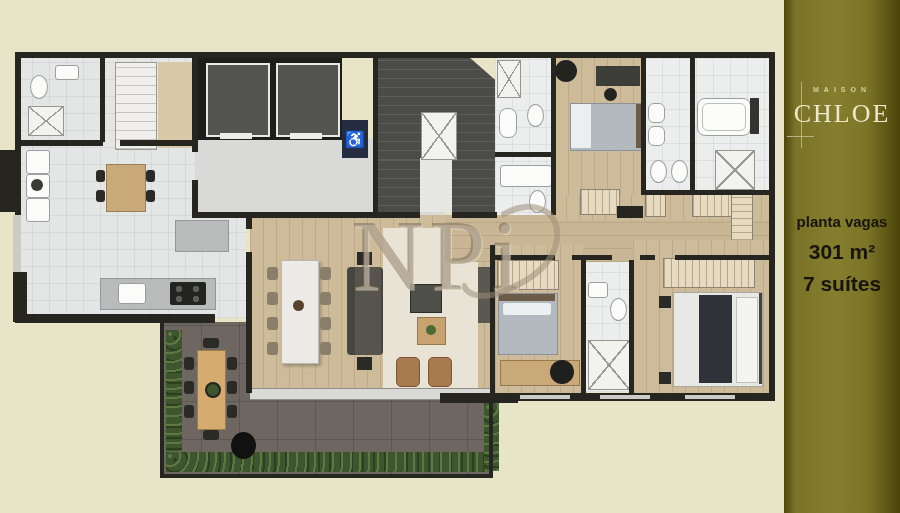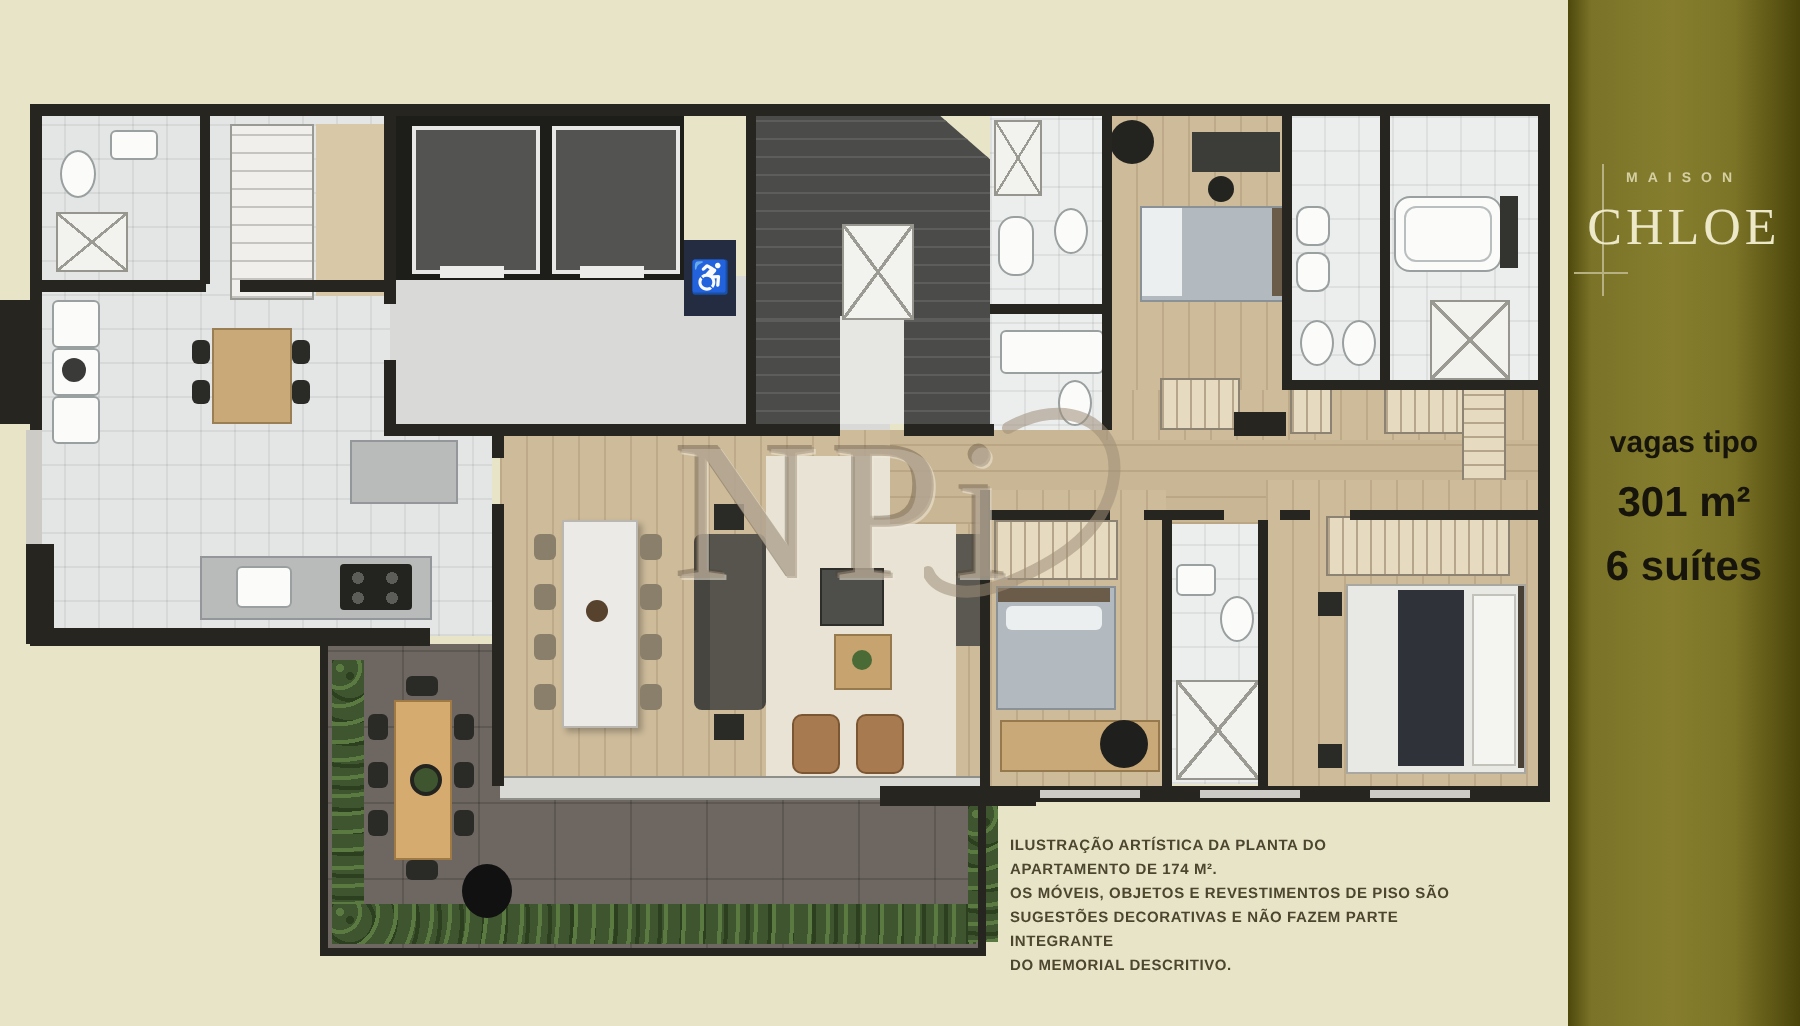--- a/index.html
+++ b/index.html
@@ -41,21 +41,21 @@
          background:linear-gradient(90deg,#4e480c 0%,#7a7328 10%,#867e2e 45%,#7b7326 72%,#4a440a 100%);}
   .logo-line-v{position:absolute;background:#b7b082;}
   .logo-line-h{position:absolute;background:#b7b082;}
   .maison{position:absolute;left:0;width:116px;text-align:center;color:#d5d0a4;
           font-size:7px;letter-spacing:5px;font-weight:bold;}
   .chloe{position:absolute;left:0;width:116px;text-align:center;color:#ece8c8;
          font-family:"Liberation Serif", serif;font-size:26px;letter-spacing:2px;}
   .spec{position:absolute;left:0;width:116px;text-align:center;color:#16140b;font-weight:bold;}
   .disc{position:absolute;left:505px;top:417px;width:220px;color:#4c462f;
         font-size:7.5px;font-weight:bold;letter-spacing:.3px;line-height:12px;}
-  .wm{position:absolute;left:337px;top:198px;font-family:"Liberation Serif", serif;
+  .wm{position:absolute;left:352px;top:198px;font-family:"Liberation Serif", serif;
       font-size:100px;letter-spacing:6px;color:rgba(158,142,120,.5);
       text-shadow:1px 1px 0 rgba(240,234,218,.55), -1px -1px 0 rgba(80,65,50,.35);
       z-index:40;pointer-events:none;}
   .sign{position:absolute;background:#232c40;color:#fff;display:flex;align-items:center;justify-content:center;}
 </style>
 </head>
 <body>
 
 <div class="stage">
 
@@ -238,30 +238,24 @@
     <div class="wall" style="left:160px;top:322px;width:4px;height:156px;"></div>
     <div class="wall" style="left:160px;top:474px;width:333px;height:4px;"></div>
     <div class="wall" style="left:489px;top:400px;width:4px;height:78px;"></div>
 
     <div class="wm"><span>NPi</span></div>
     <svg style="position:absolute;left:462px;top:196px;z-index:41;" width="120" height="115" viewBox="0 0 120 115">
       <path d="M 42 18 C 70 2, 98 14, 95 42 C 92 68, 70 84, 40 96 C 22 103, 6 100, 2 90" fill="none" stroke="rgba(158,142,120,0.55)" stroke-width="6" stroke-linecap="round"></path>
     </svg>
   </div>
 
-  <div class="disc">
-    <div>ILUSTRAÇÃO ARTÍSTICA DA PLANTA DO APARTAMENTO DE 174 M².</div>
-    <div>OS MÓVEIS, OBJETOS E REVESTIMENTOS DE PISO SÃO</div>
-    <div>SUGESTÕES DECORATIVAS E NÃO FAZEM PARTE INTEGRANTE</div>
-    <div>DO MEMORIAL DESCRITIVO.</div>
-  </div>
 
   <aside class="panel">
     <div class="logo-line-v" style="left:17px;top:82px;width:1px;height:66px;"></div>
     <div class="logo-line-h" style="left:3px;top:136px;width:27px;height:1px;"></div>
     <div class="maison" style="top:86px;">MAISON</div>
     <div class="chloe" style="top:99px;">CHLOE</div>
-    <div class="spec" style="top:213px;font-size:15px;">vagas tipo</div>
+    <div class="spec" style="top:213px;font-size:15px;">planta vagas</div>
     <div class="spec" style="top:240px;font-size:21px;">301 m²</div>
-    <div class="spec" style="top:272px;font-size:21px;">6 suítes</div>
+    <div class="spec" style="top:272px;font-size:21px;">7 suítes</div>
   </aside>
 
 </div>
 
 </body></html>

